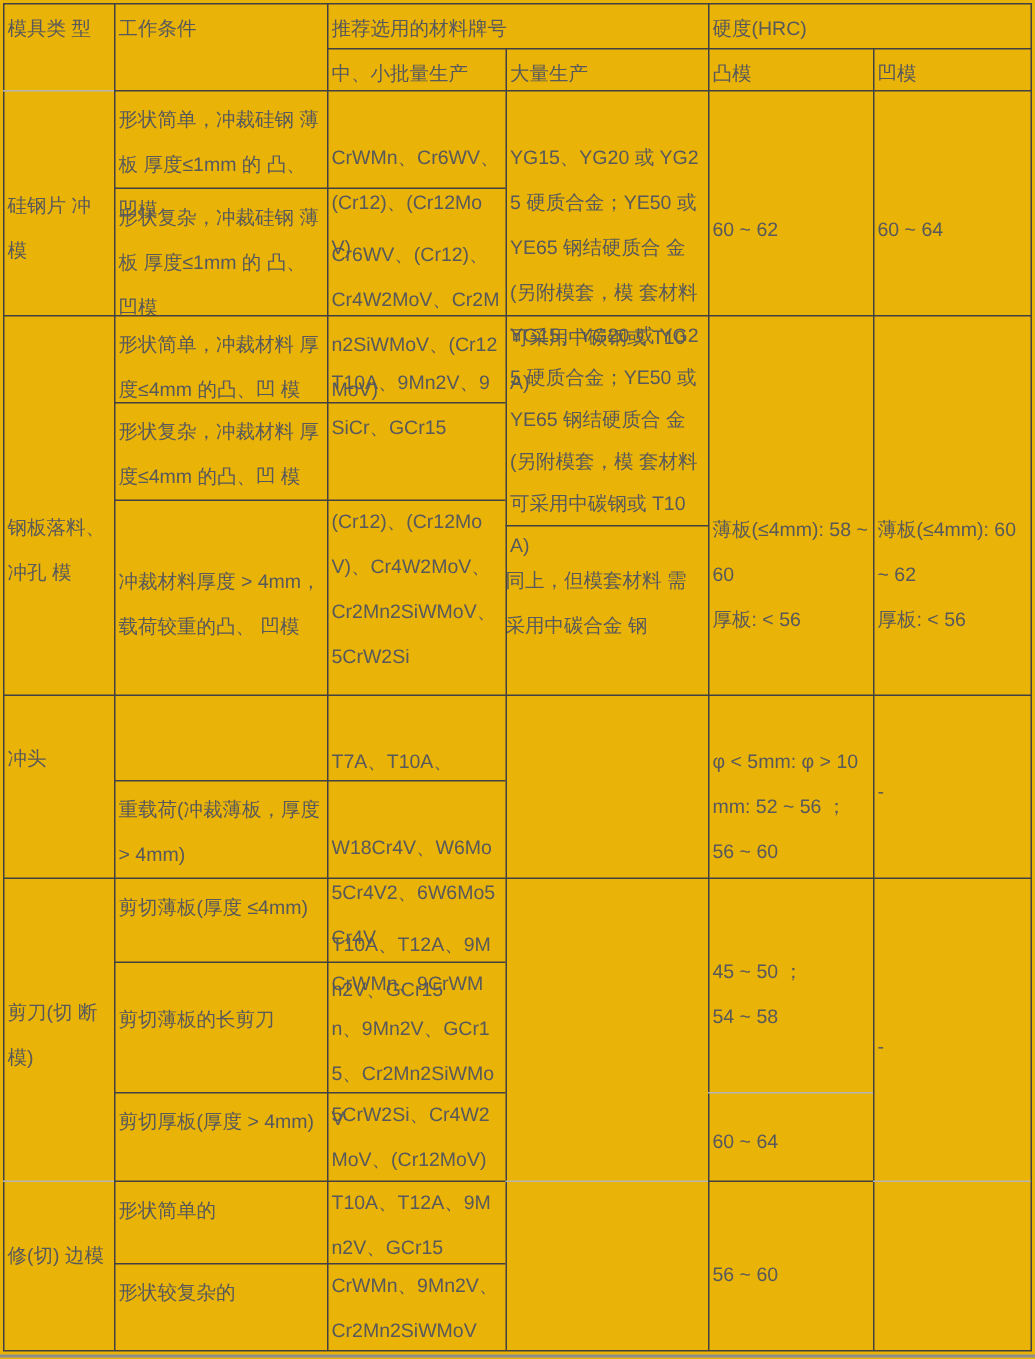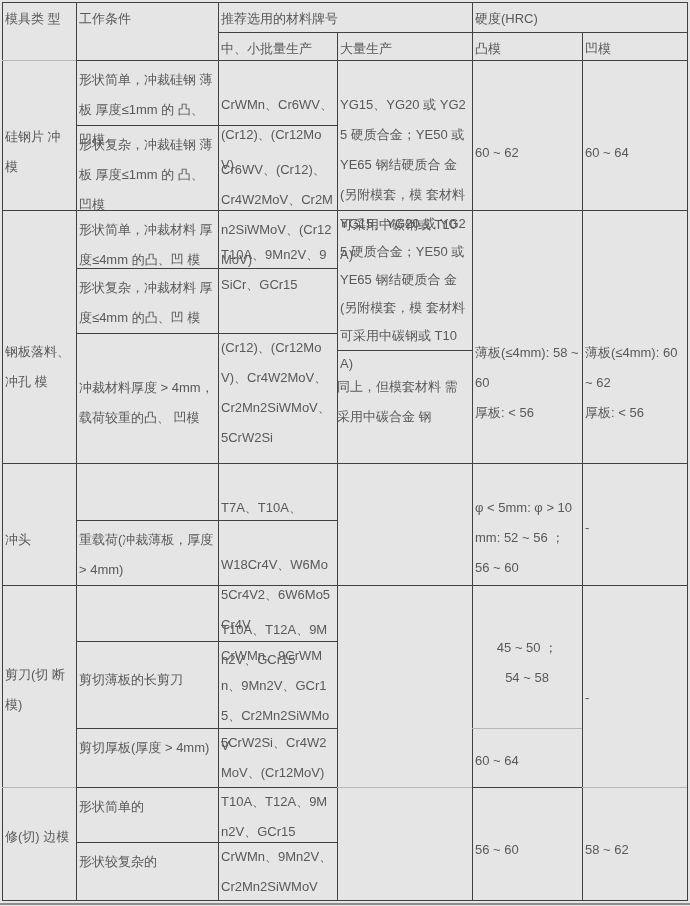--- a/index.html
+++ b/index.html
@@ -1,16 +1,16 @@
 <!DOCTYPE html>
 <html><head>
 <meta charset="utf-8">
 <style>
   html,body{margin:0;padding:0;background:#ffffff;}
-  #page{position:relative;width:690px;height:906px;background:#e5e5e5;overflow:hidden;
+  #page{position:relative;width:690px;height:906px;background:#eab308;overflow:hidden;
         font-family:"Liberation Sans","DejaVu Sans",sans-serif;font-size:13px;color:#58595b;}
   .c{position:absolute;box-sizing:border-box;padding:5px 3px 0 3px;line-height:30px;
      word-break:break-all;overflow:visible;background:transparent;}
   .hd{line-height:20px;padding-top:7px;}
   .vl{position:absolute;width:1px;background:#414143;}
   .hl{position:absolute;height:1px;background:#414143;}
   .lt{background:#b5b5b5;}
   .shadow{position:absolute;height:2px;background:#8d8d8d;}
   .tight{line-height:28px;padding-top:0;}
   .p0{padding-top:0;}
@@ -49,53 +49,53 @@
   <div class="c" style="left:334px;top:350px;width:135px;height:113px;padding-top:22px;">同上，但模套材料 需采用中碳合金 钢</div>
   <div class="c" style="left:472px;top:210px;width:110px;height:253px;padding-top:128px;">
     <div>薄板(≤4mm): 58 ~ 60</div>
     <div>厚板: &lt; 56</div>
   </div>
   <div class="c" style="left:582px;top:210px;width:106px;height:253px;padding-top:128px;">
     <div>薄板(≤4mm): 60 ~ 62</div>
     <div>厚板: &lt; 56</div>
   </div>
 
-  <div class="c" style="left:2px;top:463px;width:74px;height:122px;padding-top:62px;">冲头</div>
+  <div class="c" style="left:2px;top:463px;width:74px;height:122px;padding-top:28px;">冲头</div>
   <div class="c p2" style="left:218px;top:463px;width:119px;height:57px;">T7A、T10A、</div>
   <div class="c" style="left:76px;top:520px;width:142px;height:65px;">重载荷(冲裁薄板，厚度 &gt; 4mm)</div>
   <div class="c p2" style="left:218px;top:520px;width:119px;height:65px;">W18Cr4V、W6Mo5Cr4V2、6W6Mo5Cr4V</div>
   <div class="c" style="left:337px;top:463px;width:135px;height:122px;"></div>
   <div class="c p2" style="left:472px;top:463px;width:110px;height:122px;">
     <div>φ &lt; 5mm: φ &gt; 10mm: 52 ~ 56 ；</div>
     <div>56 ~ 60</div>
   </div>
   <div class="c" style="left:582px;top:463px;width:106px;height:122px;padding-top:50px;">-</div>
 
   <div class="c" style="left:2px;top:585px;width:74px;height:202px;padding-top:75px;">剪刀(切 断 模)</div>
+  <div class="c" style="left:76px;top:585px;width:142px;height:56px;">剪切薄板(厚度 ≤4mm)</div>
   <div class="c p2" style="left:218px;top:585px;width:119px;height:56px;">T10A、T12A、9Mn2V、GCr15</div>
   <div class="c" style="left:76px;top:641px;width:142px;height:87px;padding-top:24px;">剪切薄板的长剪刀</div>
   <div class="c p0" style="left:218px;top:641px;width:119px;height:87px;">CrWMn、9CrWMn、9Mn2V、GCr15、Cr2Mn2SiWMoV</div>
   <div class="c" style="left:76px;top:728px;width:142px;height:59px;">剪切厚板(厚度 &gt; 4mm)</div>
   <div class="c p0" style="left:218px;top:728px;width:119px;height:59px;">5CrW2Si、Cr4W2MoV、(Cr12MoV)</div>
   <div class="c" style="left:337px;top:585px;width:135px;height:202px;"></div>
-  <div class="c" style="left:472px;top:585px;width:110px;height:143px;padding-top:48px;text-align:center;">
+  <div class="c" style="left:472px;top:585px;width:110px;height:143px;padding-top:48px;">
     <div>45 ~ 50 ；</div>
     <div>54 ~ 58</div>
   </div>
   <div class="c" style="left:472px;top:728px;width:110px;height:59px;padding-top:18px;">60 ~ 64</div>
   <div class="c" style="left:582px;top:585px;width:106px;height:202px;padding-top:98px;">-</div>
 
   <div class="c" style="left:2px;top:787px;width:74px;height:113px;padding-top:35px;">修(切) 边模</div>
   <div class="c" style="left:76px;top:787px;width:142px;height:55px;">形状简单的</div>
   <div class="c p0" style="left:218px;top:787px;width:119px;height:55px;">T10A、T12A、9Mn2V、GCr15</div>
   <div class="c" style="left:76px;top:842px;width:142px;height:58px;">形状较复杂的</div>
   <div class="c p0" style="left:218px;top:842px;width:119px;height:58px;">CrWMn、9Mn2V、Cr2Mn2SiWMoV</div>
   <div class="c" style="left:337px;top:787px;width:135px;height:113px;"></div>
   <div class="c" style="left:472px;top:787px;width:110px;height:113px;padding-top:48px;">56 ~ 60</div>
-  <div class="c" style="left:582px;top:787px;width:106px;height:113px;padding-top:48px;">58 ~ 62</div>
 
   <i class="vl" style="left:2px;top:2px;height:898px;"></i>
   <i class="vl" style="left:76px;top:2px;height:898px;"></i>
   <i class="vl" style="left:218px;top:2px;height:898px;"></i>
   <i class="vl" style="left:337px;top:32px;height:868px;"></i>
   <i class="vl" style="left:472px;top:2px;height:898px;"></i>
   <i class="vl" style="left:582px;top:32px;height:868px;"></i>
   <i class="vl" style="left:687px;top:2px;height:898px;"></i>
 
   <i class="hl" style="top:2px;left:2px;width:686px;"></i>

